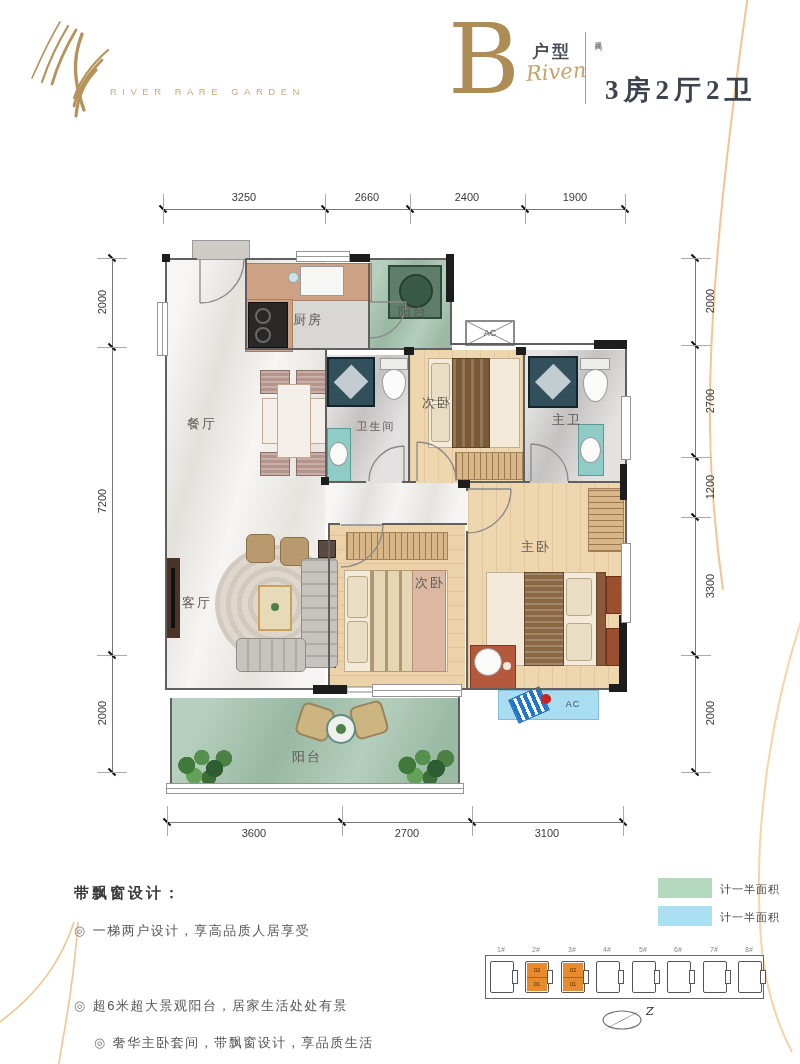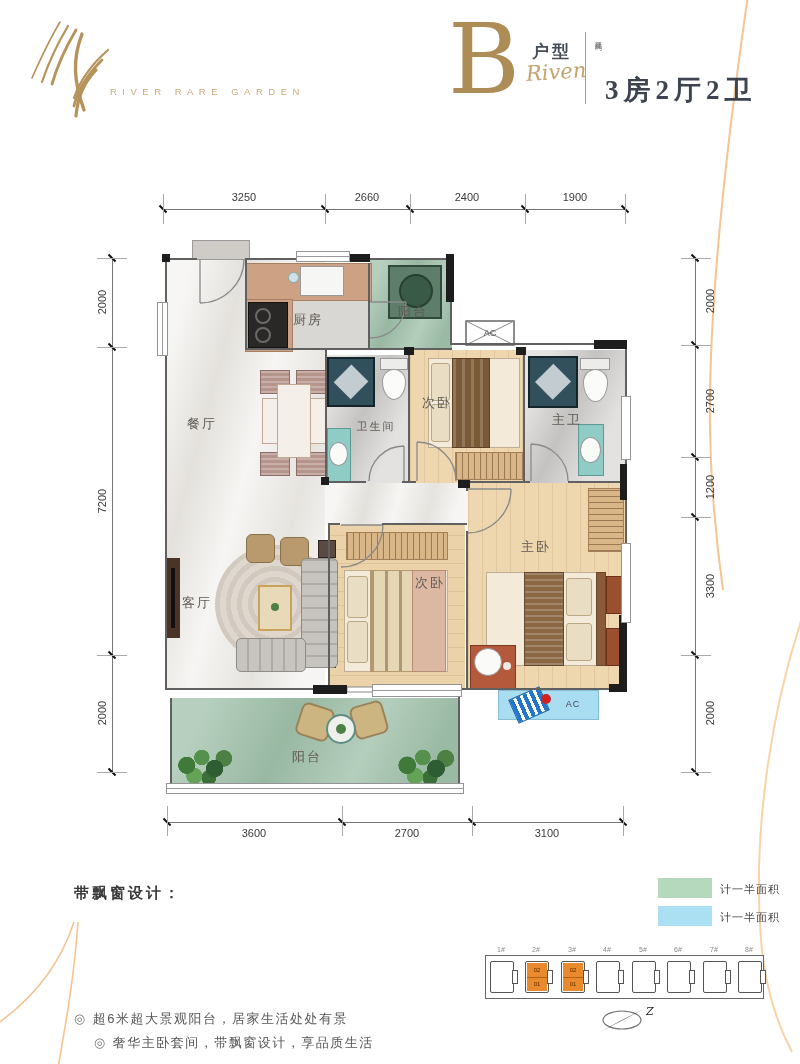--- a/index.html
+++ b/index.html
@@ -278,21 +278,22 @@
   <span class="dimlab rot" style="left:72px;top:296px;">2000</span>
   <span class="dimlab rot" style="left:72px;top:495px;">7200</span>
   <span class="dimlab rot" style="left:72px;top:707px;">2000</span>
   <span class="dimlab rot" style="left:680px;top:295px;">2000</span>
   <span class="dimlab rot" style="left:680px;top:395px;">2700</span>
   <span class="dimlab rot" style="left:680px;top:481px;">1200</span>
   <span class="dimlab rot" style="left:680px;top:580px;">3300</span>
   <span class="dimlab rot" style="left:680px;top:707px;">2000</span>
 
   <div class="analysis-title">带飘窗设计：</div>
-  <div class="bullet-item" style="top:997px;margin-top:13px;"><span class="b">◎</span><span>超6米超大景观阳台，居家生活处处有景</span></div>
+  <div class="bullet-item" style="top:922px;"><span class="b">◎</span><span>一梯两户设计，享高品质人居享受</span></div>
+  <div class="bullet-item" style="top:997px;"><span class="b">◎</span><span>超6米超大景观阳台，居家生活处处有景</span></div>
   <div class="bullet-item" style="top:1034px;margin-left:20px;"><span class="b">◎</span><span>奢华主卧套间，带飘窗设计，享品质生活</span></div>
 
   <div class="lg-swatch" style="left: 658px; top: 878px; background-color: rgb(180, 217, 188);"></div>
   <div class="lg-label" style="left:720px;top:882px;">计一半面积</div>
   <div class="lg-swatch" style="left: 658px; top: 906px; background-color: rgb(171, 223, 242);"></div>
   <div class="lg-label" style="left:720px;top:910px;">计一半面积</div>
 
   <div class="kp-box"></div>
   <span class="kp-num" style="left:491px;">1#</span>
   <span class="kp-num" style="left:526px;">2#</span>

